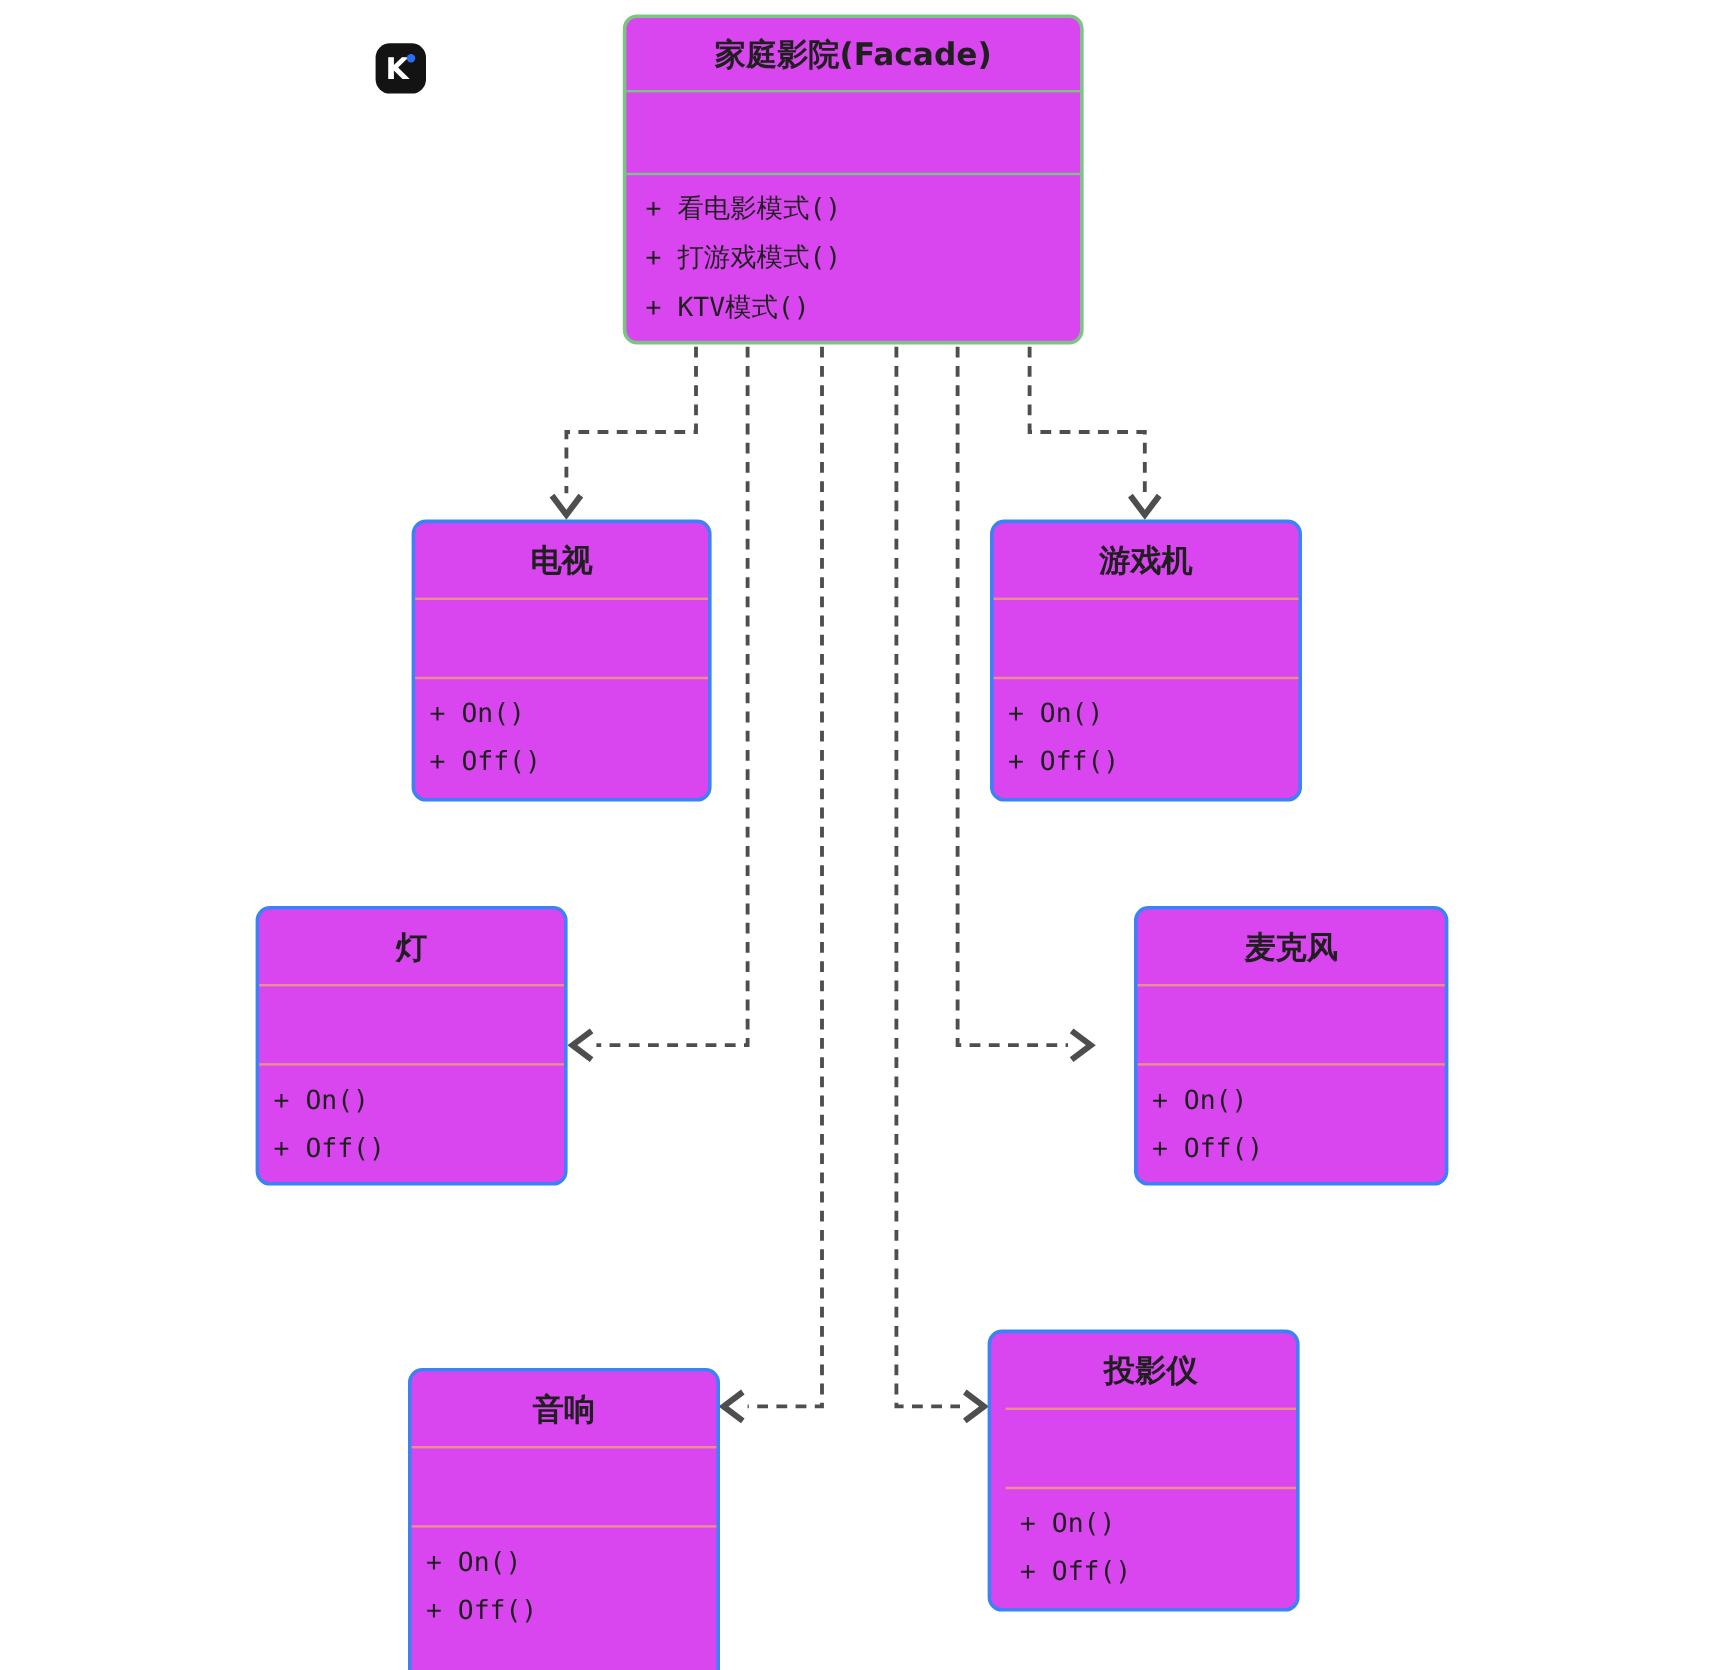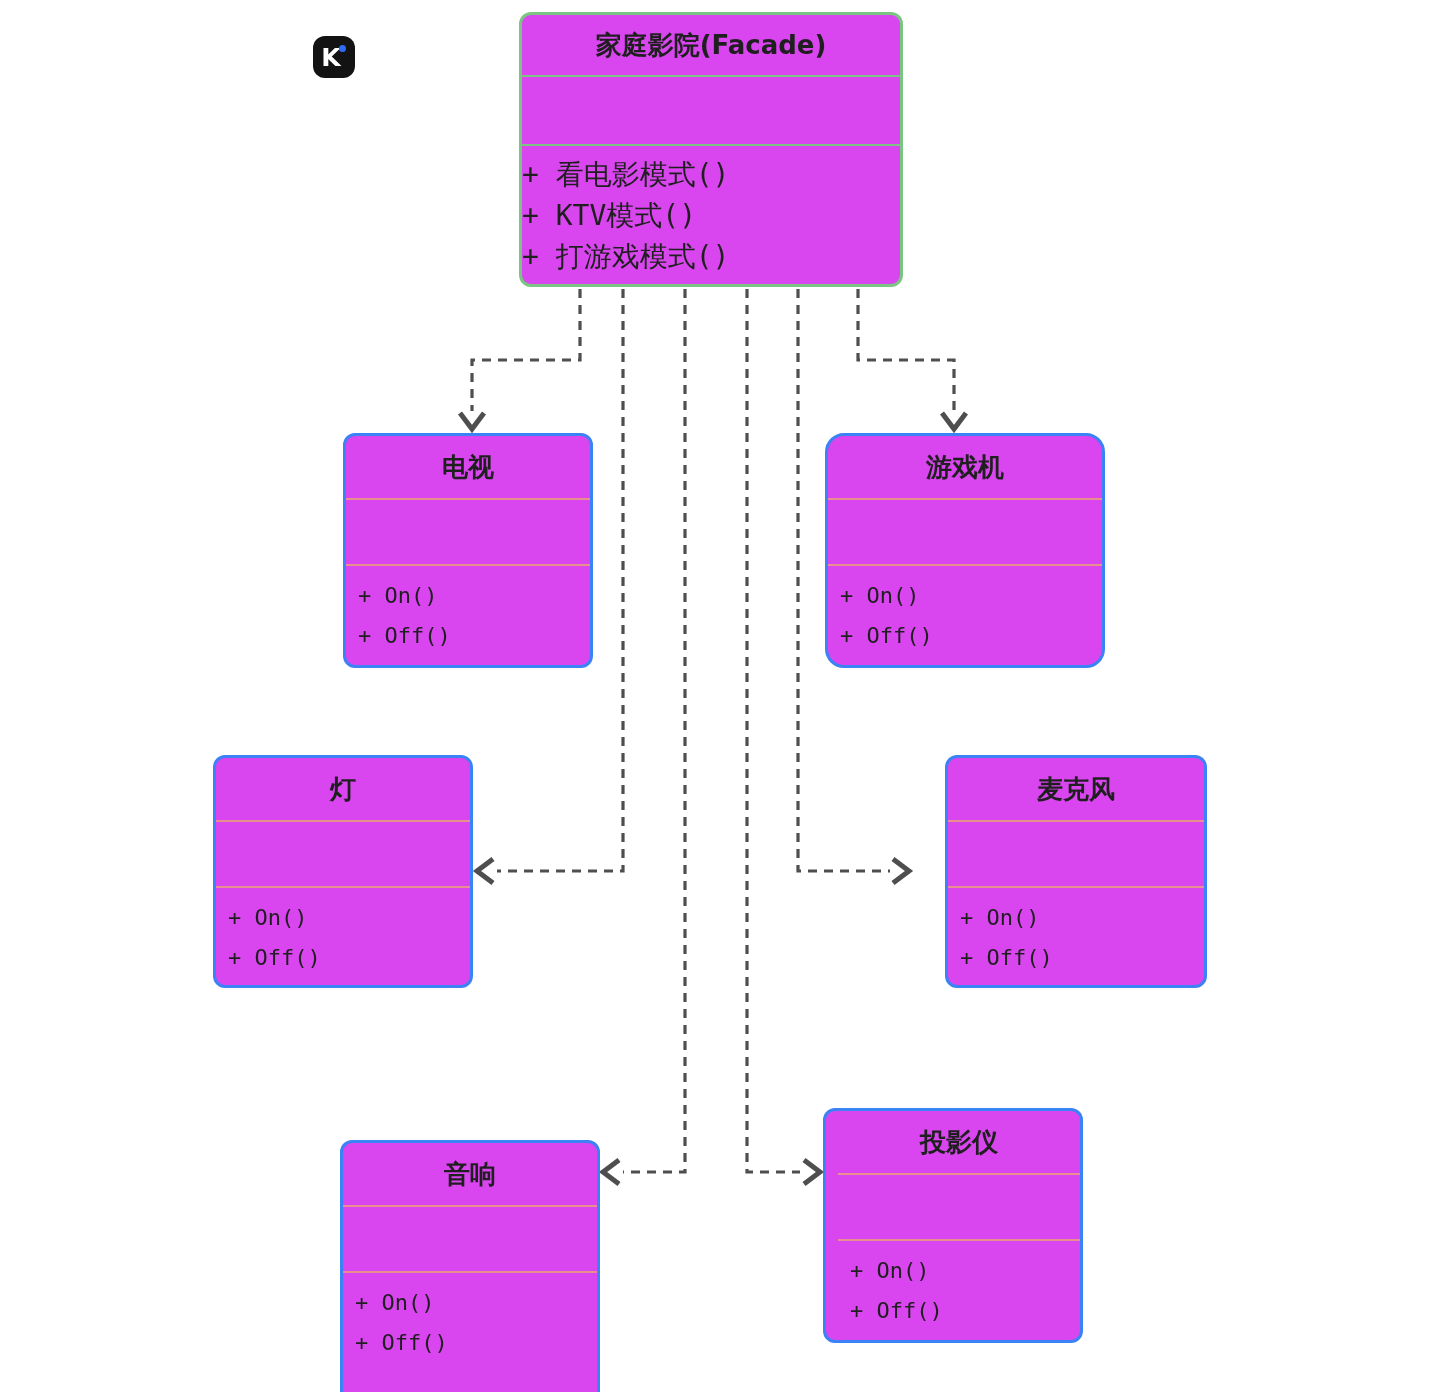--- a/index.html
+++ b/index.html
@@ -51,21 +51,21 @@
 
   .box-attrs{flex:0 0 auto;box-sizing:border-box;}
   .facade .box-attrs{height:69px;border-bottom:2.5px solid #7cc483;}
   .device .box-attrs{height:66px;border-bottom:2.5px solid #e89090;}
 
   .box-methods{
     flex:1 1 auto;box-sizing:border-box;
     font-family:"DejaVu Sans Mono","Liberation Mono",monospace;
     color:#1f1f1f;
   }
-  .facade .box-methods{padding:8px 0 0 0;font-size:28px;line-height:41px;}
+  .facade .box-methods{padding:8px 0 0 16px;font-size:22px;line-height:41px;}
   .device .box-methods{padding:10px 0 0 12px;font-size:22px;line-height:40px;}
   .m-row{white-space:pre;}
 </style>
 </head>
 <body>
 
 <div class="canvas">
 
   <div class="logo">
     <span class="logo-k">K</span>
@@ -91,35 +91,35 @@
 
     <path class="dashline" d="M747 289 L747 1172 L800 1172"></path>
     <polyline class="arrowhead" points="804,1160 820,1172 804,1184"></polyline>
   </svg>
 
   <div class="uml-box facade" style="left:519px;top:12px;width:384px;height:275px;">
     <div class="box-header">家庭影院(Facade)</div>
     <div class="box-attrs"></div>
     <div class="box-methods">
       <div class="m-row">+ 看电影模式()</div>
+      <div class="m-row">+ 打游戏模式()</div>
       <div class="m-row">+ KTV模式()</div>
-      <div class="m-row">+ 打游戏模式()</div>
     </div>
   </div>
 
   <div class="uml-box device" style="left:343px;top:433px;width:250px;height:235px;">
     <div class="box-header">电视</div>
     <div class="box-attrs"></div>
     <div class="box-methods">
       <div class="m-row">+ On()</div>
       <div class="m-row">+ Off()</div>
     </div>
   </div>
 
-  <div class="uml-box device" style="left:825px;top:433px;width:280px;height:235px;border-radius:19px;">
+  <div class="uml-box device" style="left:825px;top:433px;width:260px;height:235px;">
     <div class="box-header">游戏机</div>
     <div class="box-attrs"></div>
     <div class="box-methods">
       <div class="m-row">+ On()</div>
       <div class="m-row">+ Off()</div>
     </div>
   </div>
 
   <div class="uml-box device" style="left:213px;top:755px;width:260px;height:233px;">
     <div class="box-header">灯</div>

